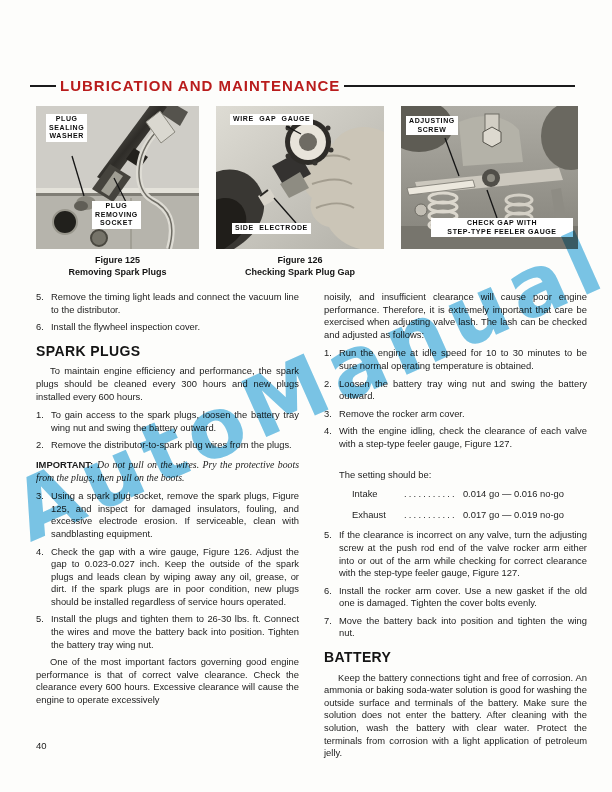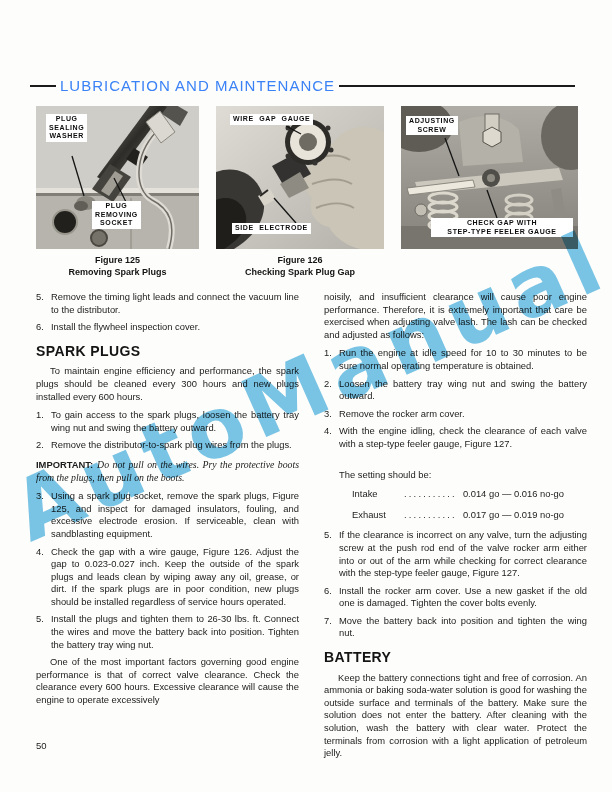--- a/index.html
+++ b/index.html
@@ -10,22 +10,22 @@
   }
   
   .header{
     position:absolute; top:77px; left:30px; right:37px;
     display:flex; align-items:center;
   }
   .rule{border-top:2.2px solid #1b1b1b; height:0;}
   .rule-left{width:26px; flex:none;}
   .rule-right{flex:1;}
   .title{
-    margin:0 4px; font-size:15px; font-weight:normal; letter-spacing:1px;
-    white-space:nowrap; color:#3b82f6;
+    margin:0 4px; font-size:15px; font-weight:bold; letter-spacing:1px;
+    white-space:nowrap; color:#b91c1c;
   }
   
   .figures-row{
     position:absolute; top:106px; left:36px; right:34px;
     display:flex; justify-content:space-between;
   }
   figure{margin:0;}
   .photo{position:relative; height:143px; background:#c6c4be; overflow:hidden;}
   .photo svg{position:absolute; inset:0; display:block;}
   .f1{width:163px;} .f2{width:168px;} .f3{width:177px;}
@@ -305,15 +305,15 @@
     </div>
     <div class="li">
       <span class="li-num">7.</span>
       <div class="li-text">Move the battery back into position and tighten the wing nut.</div>
     </div>
 
     <h3>BATTERY</h3>
     <p class="para indent">Keep the battery connections tight and free of corrosion. An ammonia or baking soda-water solution is good for washing the outside surface and terminals of the battery. Make sure the solution does not enter the battery. After cleaning with the solution, wash the battery with clear water. Protect the terminals from corrosion with a light application of petroleum jelly.</p>
   </div>
 
-  <div class="page-number">50</div>
+  <div class="page-number">40</div>
 
 </div>
 
 </body></html>

